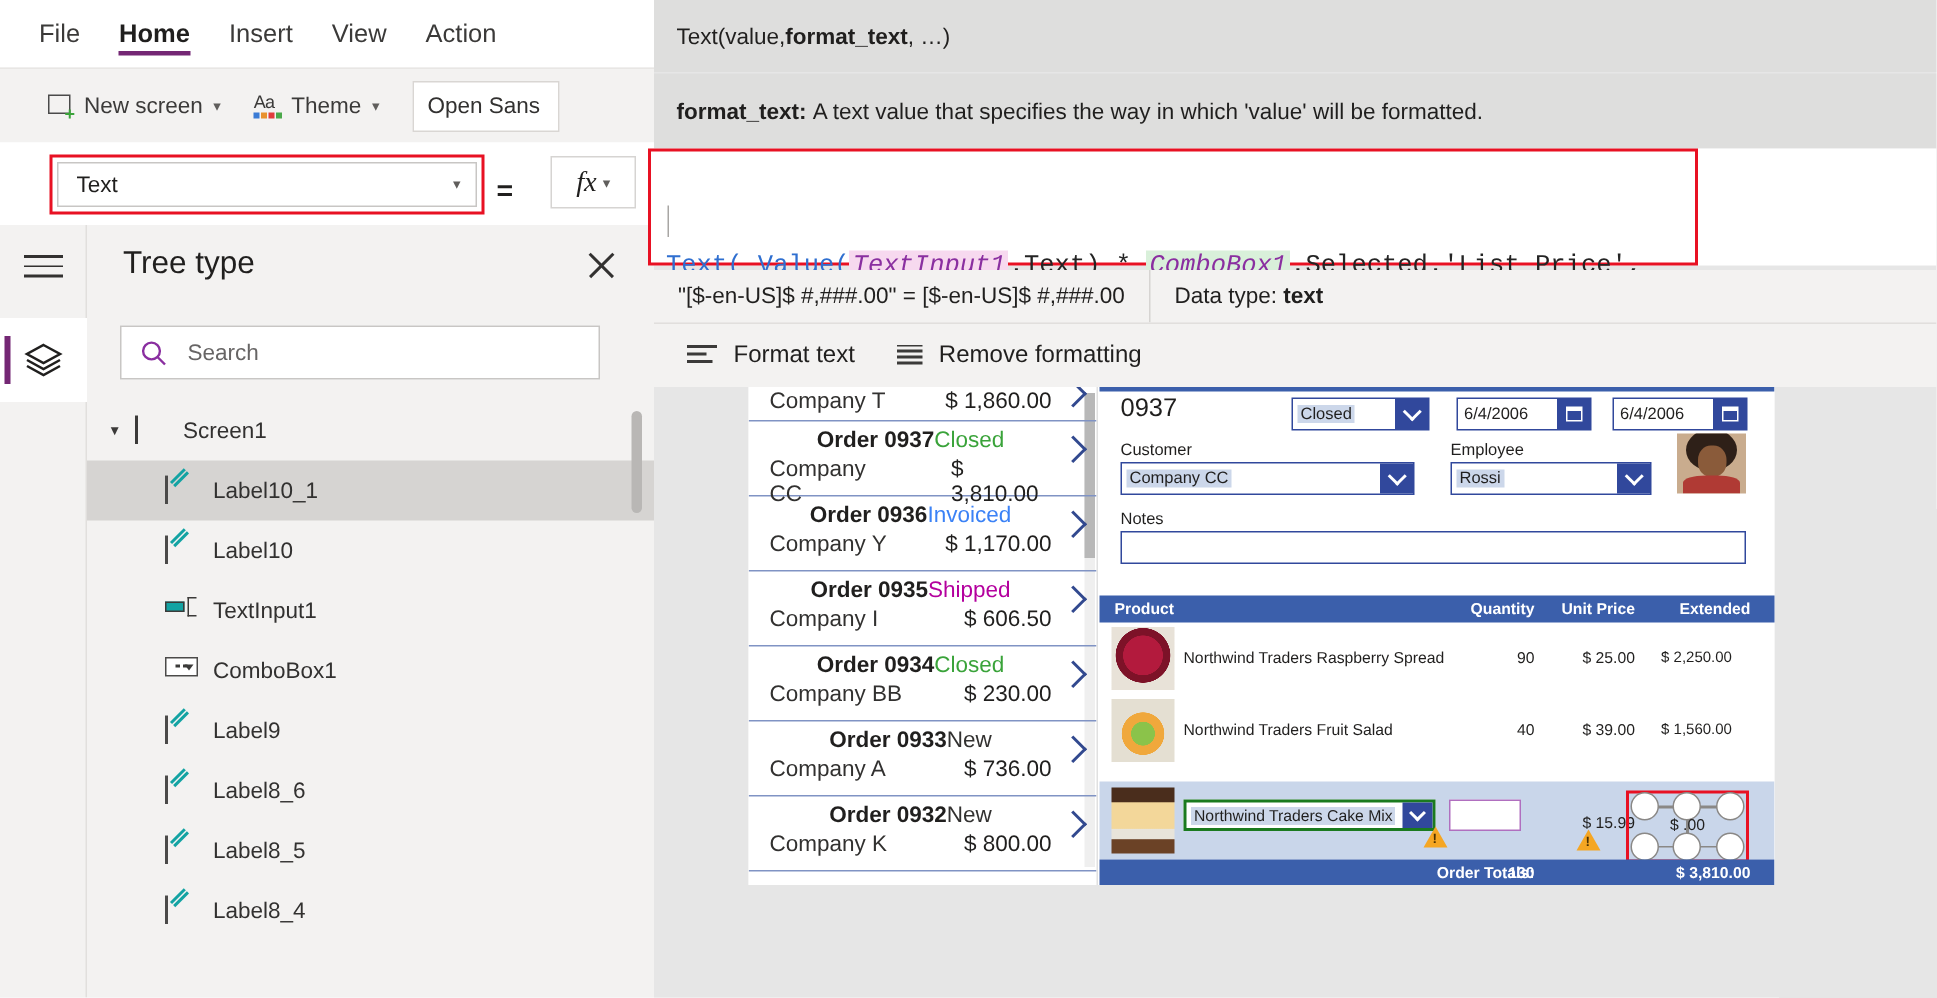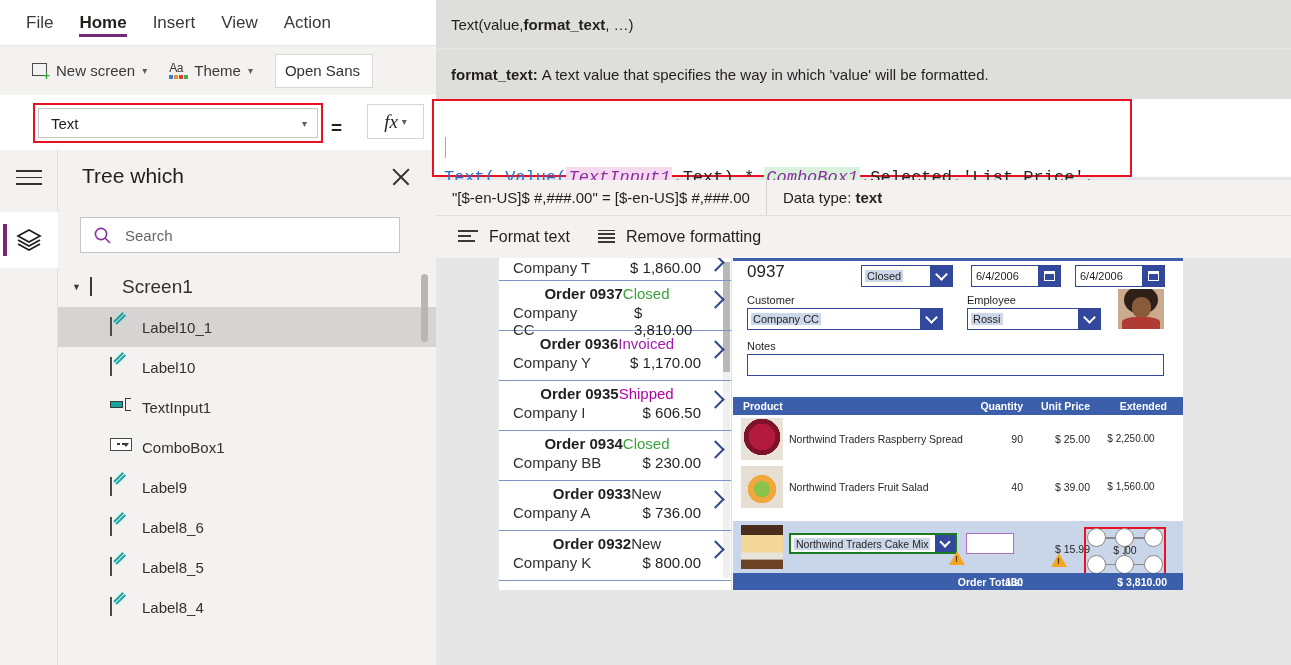--- a/index.html
+++ b/index.html
@@ -55,21 +55,21 @@
   .tvclose:before, .tvclose:after { content:""; position:absolute; left:0; top:10px; width:22px; height:1.6px; background:#323130; }
   .tvclose:before { transform:rotate(45deg); } .tvclose:after { transform:rotate(-45deg); }
   .searchwrap { position:absolute; left:22px; top:67px; width:320px; height:36px; border:1px solid #c8c6c4; background:#fff; display:flex; align-items:center; gap:13px; padding-left:12px; }
   .searchwrap .ph { font-size:15px; color:#676565; }
   .tvlist { position:absolute; left:0; top:117px; width:378px; height:398px; overflow:hidden; }
   .tvrow { height:40px; display:flex; align-items:center; font-size:15px; color:#323130; cursor:pointer; }
   .tvrow.sel { background:#d6d4d2; }
   .tvrow .expander { width:18px; margin-left:14px; color:#3b3a39; font-size:9px; }
   .tvrow .ico { width:22px; height:19px; margin-right:10px; flex:none; position:relative; }
   .tvrow.child { padding-left:52px; }
-  .tvrow.root .lbl { font-size:19px; }
+  .tvrow.root .lbl { font-size:15px; }
   .scrollthumb { position:absolute; right:8px; top:124px; width:7px; height:68px; background:#b9b7b5; border-radius:4px; }
 
   .ic-screen { border:1.6px solid #3b3a39; width:21px; height:17px; background:#fff; }
   .ic-label { width:19px; height:19px; border:1.5px solid #4b4a49; background:#fff; position:relative; }
   .ic-label:after { content:""; position:absolute; left:3px; top:3px; width:13px; height:2px; background:#13a3a3; transform:rotate(-45deg); transform-origin:left center; box-shadow:0 3px 0 0 #13a3a3; }
   .ic-text { width:22px; height:13px; position:relative; }
   .ic-text .fillbar { position:absolute; left:0; top:3px; width:13px; height:7px; background:#13a3a3; border:1.5px solid #3b3a39; }
   .ic-text .cursor { position:absolute; left:15px; top:0px; width:6px; height:13px; border-left:1.5px solid #3b3a39; border-top:1.5px solid #3b3a39; border-bottom:1.5px solid #3b3a39; }
   .ic-image { width:21px; height:17px; border:1.5px solid #4b4a49; background:#fff; position:relative; overflow:hidden; }
   .ic-image:before { content:""; position:absolute; left:1px; bottom:0; width:0; height:0; border-left:8px solid transparent; border-right:8px solid transparent; border-bottom:10px solid #45b5b5; }
@@ -241,21 +241,21 @@
         <svg width="26" height="24" viewBox="0 0 26 24">
           <polygon points="13,2 24,8 13,14 2,8" fill="none" stroke="#201f1e" stroke-width="1.7"></polygon>
           <polyline points="2,12 13,18 24,12" fill="none" stroke="#201f1e" stroke-width="1.7"></polyline>
           <polyline points="2,16 13,22 24,16" fill="none" stroke="#201f1e" stroke-width="1.7"></polyline>
         </svg>
       </div>
     </div>
 
     <div class="tvpanel">
       <div class="tvhead">
-        <div class="tvtitle">Tree which</div>
+        <div class="tvtitle">Tree type</div>
         <div class="tvclose"></div>
       </div>
       <div class="searchwrap">
         <svg width="19" height="19" viewBox="0 0 19 19">
           <circle cx="8" cy="8" r="5.6" fill="none" stroke="#8a2fa0" stroke-width="1.6"></circle>
           <line x1="12" y1="12" x2="17" y2="17" stroke="#8a2fa0" stroke-width="1.6"></line>
         </svg>
         <span class="ph">Search</span>
       </div>
 
@@ -378,21 +378,21 @@
             <div class="l2">
                 <span class="g-comp">Company CC</span>
                 <span class="g-amt">$ 3,810.00</span>
               </div>
             <div class="g-chev"></div>
           </div>
 
           <div class="grow">
             <div class="l1">
                 <span class="g-order">Order 0936</span>
-                <span class="g-status" style="color:#a21caf">Invoiced</span>
+                <span class="g-status" style="color:#3b82f6">Invoiced</span>
               </div>
             <div class="l2">
                 <span class="g-comp">Company Y</span>
                 <span class="g-amt">$ 1,170.00</span>
               </div>
             <div class="g-chev"></div>
           </div>
 
           <div class="grow">
             <div class="l1">

